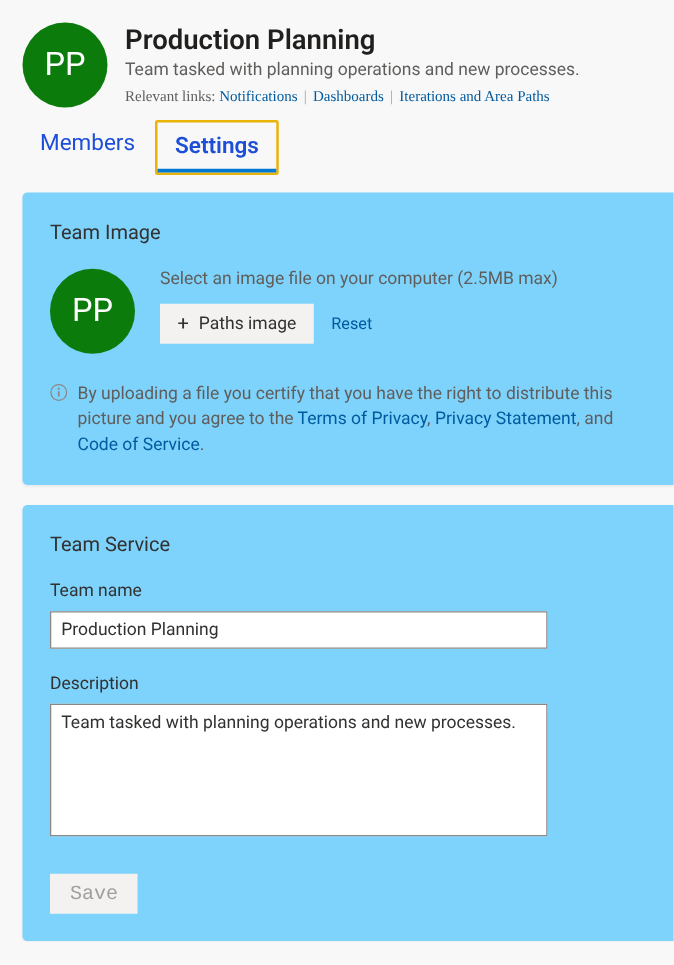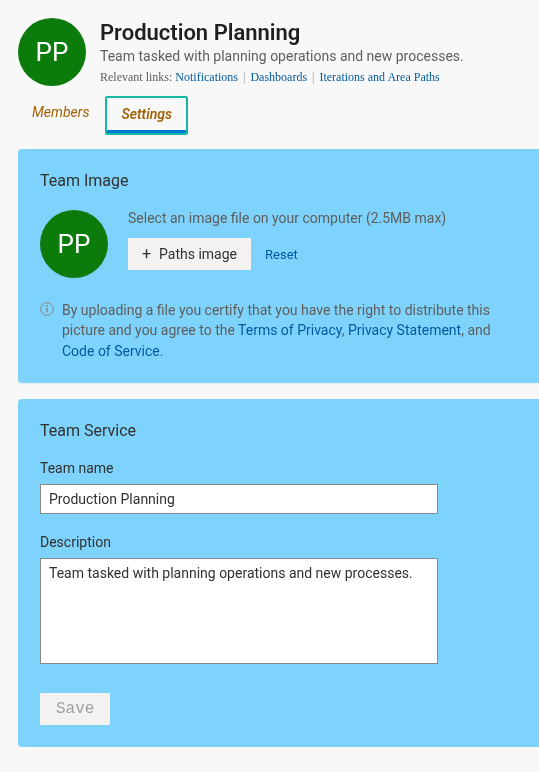--- a/index.html
+++ b/index.html
@@ -59,29 +59,28 @@
       color: #a19f9d;
       margin: 0 2px;
     }
     .tabs {
       display: flex;
       padding: 0 18px;
       margin-top: 10px;
       gap: 2px;
     }
     .tab {
-      font-size: 14px;
+      font-size: 18px;
       padding: 8px 14px 10px 14px;
-      color: #a16207;
+      color: #1d4ed8;
       cursor: pointer;
       border-bottom: 3px solid transparent;
-      font-style: italic;
     }
     .tab-active-wrap {
-      border: 2px solid #14b8a6;
+      border: 2px solid #eab308;
       border-radius: 2px;
     }
     .tab-active {
       font-weight: 600;
       border-bottom: 3px solid #0078d4;
       padding: 8px 14px 8px 14px;
     }
     .card {
       background: #7dd3fc;
       margin: 14px 0 0 18px;

